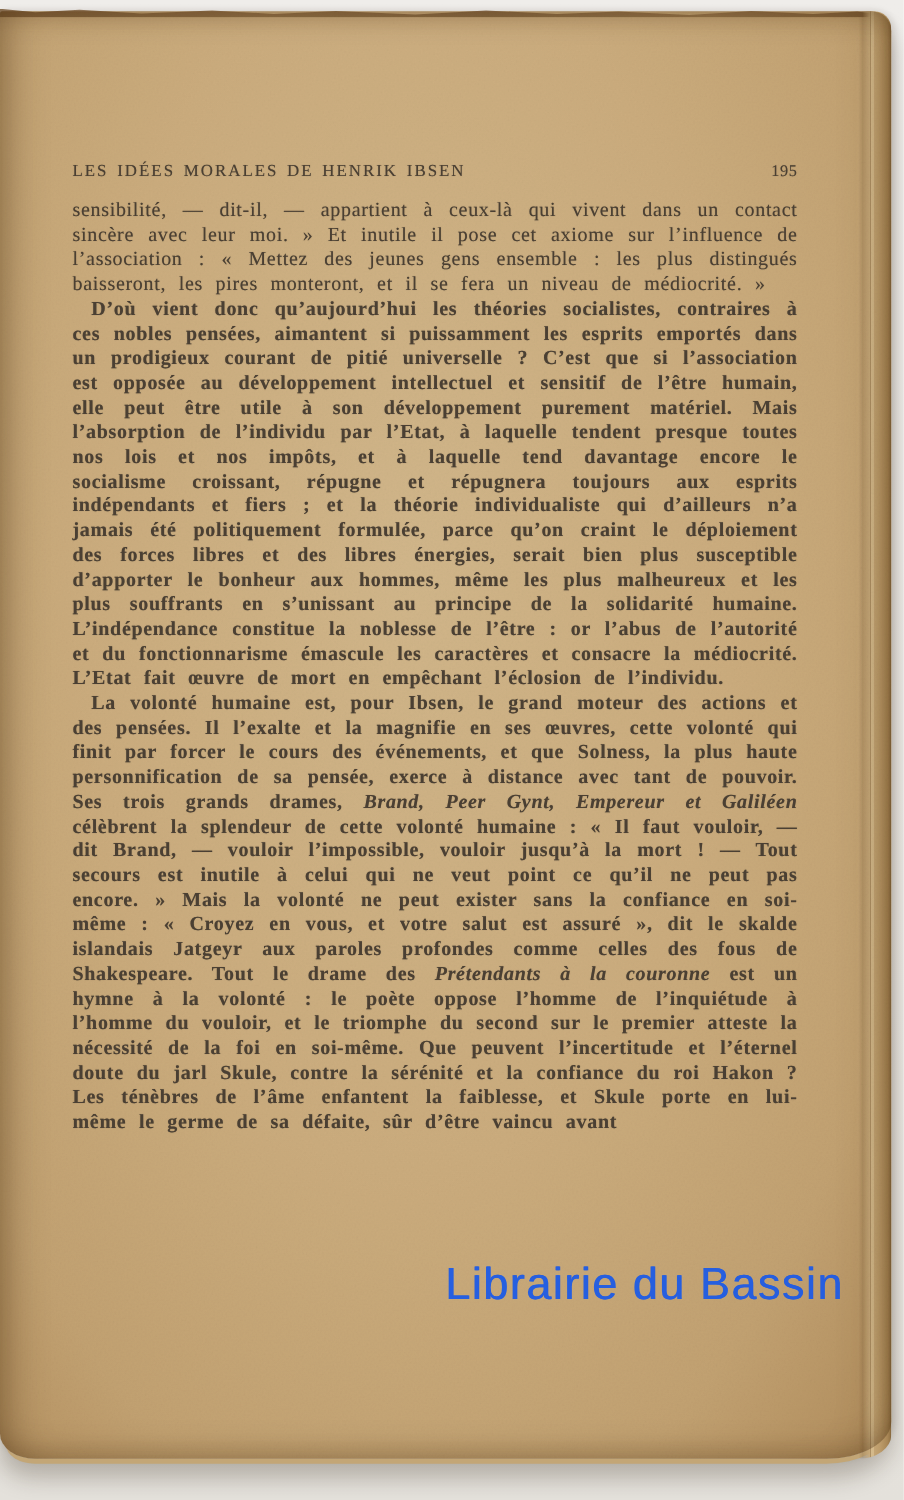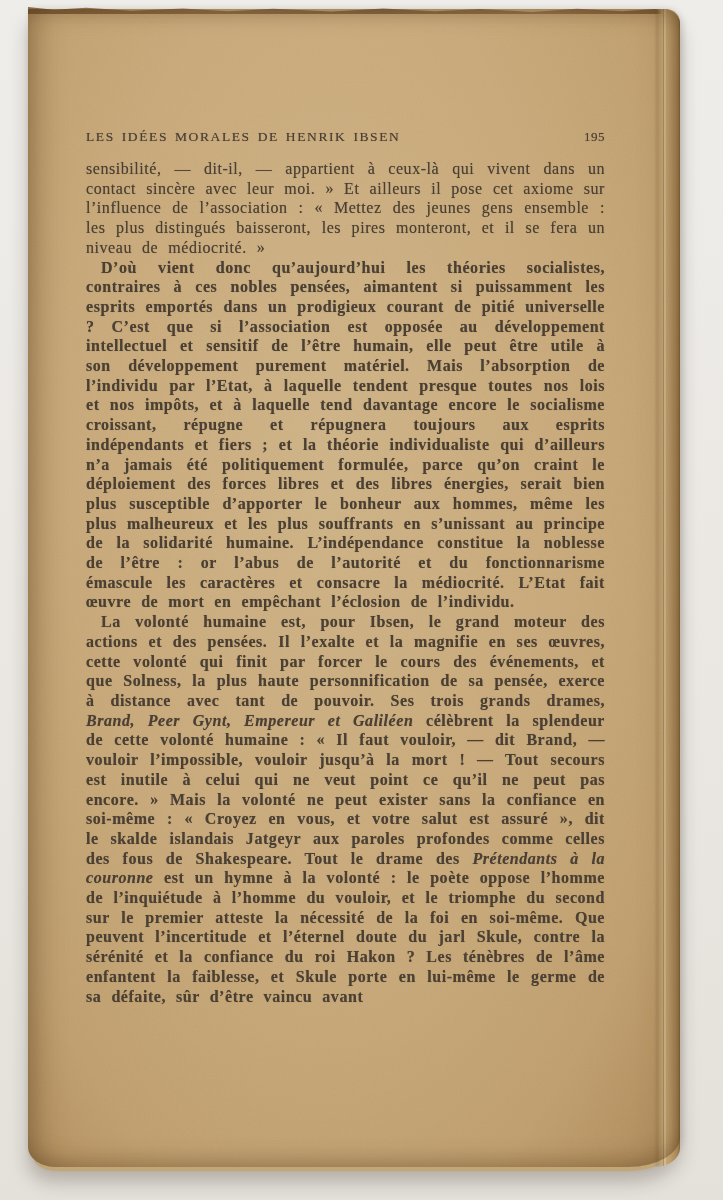--- a/index.html
+++ b/index.html
@@ -4,25 +4,24 @@
 <style>
   html,body{margin:0;padding:0;}
   body{
     width:723px;height:1200px;position:relative;overflow:hidden;
     background:linear-gradient(180deg,#efedea 0%,#eae7e2 60%,#e4e1db 100%);
     font-family:"Liberation Serif", serif;
   }
   .photo{position:absolute;inset:0;}
   
   .page{
-    position:absolute;left:0;top:9px;width:652px;height:1158px;
+    position:absolute;left:0;top:9px;width:713px;height:1158px;
     background:radial-gradient(ellipse at 46% 38%, #d1b68a 0%, #cbac7d 48%, #c2a171 78%, #b08c5b 100%);
     border-radius:2px 16px 52px 28px / 2px 16px 30px 20px;
     box-shadow:0 9px 0 -5px #c3a676, 0 15px 18px rgba(40,28,12,.25), 2px 0 6px rgba(40,28,12,.15);
-    margin-left:28px;
   }
   
   .top-edge{
     position:absolute;left:0;top:-2px;right:6px;height:7px;
     background:linear-gradient(90deg,#6e4c28,#82603a 30%,#775733 55%,#8a6840 80%,#6e4c28);
     clip-path:polygon(0 0,4% 40%,9% 10%,16% 55%,24% 20%,31% 60%,38% 25%,47% 65%,55% 20%,63% 60%,70% 30%,78% 70%,85% 25%,92% 60%,97% 30%,100% 70%,100% 100%,0 100%);
     opacity:.8;
   }
   
   .fore-edge{
@@ -76,26 +75,27 @@
   <div class="page">
     <div class="top-edge"></div>
     <div class="fore-edge"></div>
 
     <div class="content">
       <div class="runhead">
         <span class="title">LES IDÉES MORALES DE HENRIK IBSEN</span>
         <span class="num">195</span>
       </div>
       <div class="body-text">
-          <p><span>sensibilité, — dit-il, — appartient à ceux-là qui vivent dans un contact sincère avec leur moi. » Et ailleurs il pose cet axiome sur l’influence de l’association : « Mettez des jeunes gens ensemble : les plus distingués baisseront, les pires monteront, et il se fera un niveau de médiocrité. »</span></p>
+          <p><span>sensibilité, — dit-il, — appartient à ceux-là qui vivent dans un contact sincère avec leur moi. » Et inutile il pose cet axiome sur l’influence de l’association : « Mettez des jeunes gens ensemble : les plus distingués baisseront, les pires monteront, et il se fera un niveau de médiocrité. »</span></p>
           <p class="indent"><span>D’où vient donc qu’aujourd’hui les théories socialistes, contraires à ces nobles pensées, aimantent si puissamment les esprits emportés dans un prodigieux courant de pitié universelle ? C’est que si l’association est opposée au développement intellectuel et sensitif de l’être humain, elle peut être utile à son développement purement matériel. Mais l’absorption de l’individu par l’Etat, à laquelle tendent presque toutes nos lois et nos impôts, et à laquelle tend davantage encore le socialisme croissant, répugne et répugnera toujours aux esprits indépendants et fiers ; et la théorie individualiste qui d’ailleurs n’a jamais été politiquement formulée, parce qu’on craint le déploiement des forces libres et des libres énergies, serait bien plus susceptible d’apporter le bonheur aux hommes, même les plus malheureux et les plus souffrants en s’unissant au principe de la solidarité humaine. L’indépendance constitue la noblesse de l’être : or l’abus de l’autorité et du fonctionnarisme émascule les caractères et consacre la médiocrité. L’Etat fait œuvre de mort en empêchant l’éclosion de l’individu.</span></p>
           <p class="indent"><span>La volonté humaine est, pour Ibsen, le grand moteur des actions et des pensées. Il l’exalte et la magnifie en ses œuvres, cette volonté qui finit par forcer le cours des événements, et que Solness, la plus haute personnification de sa pensée, exerce à distance avec tant de pouvoir. Ses trois grands drames, </span><i>Brand, Peer Gynt, Empereur et Galiléen</i><span> célèbrent la splendeur de cette volonté humaine : « Il faut vouloir, — dit Brand, — vouloir l’impossible, vouloir jusqu’à la mort ! — Tout secours est inutile à celui qui ne veut point ce qu’il ne peut pas encore. » Mais la volonté ne peut exister sans la confiance en soi-même : « Croyez en vous, et votre salut est assuré », dit le skalde islandais Jatgeyr aux paroles profondes comme celles des fous de Shakespeare. Tout le drame des </span><i>Prétendants à la couronne</i><span> est un hymne à la volonté : le poète oppose l’homme de l’inquiétude à l’homme du vouloir, et le triomphe du second sur le premier atteste la nécessité de la foi en soi-même. Que peuvent l’incertitude et l’éternel doute du jarl Skule, contre la sérénité et la confiance du roi Hakon ? Les ténèbres de l’âme enfantent la faiblesse, et Skule porte en lui-même le germe de sa défaite, sûr d’être vaincu avant</span></p>
         </div>
     </div>
 
+    <div class="watermark" style="color: rgb(27, 90, 232);">Librairie du Bassin</div>
 
     <svg class="noise" preserveAspectRatio="none">
       <filter id="grain">
         <feTurbulence type="fractalNoise" baseFrequency="0.62" numOctaves="2" stitchTiles="stitch"></feTurbulence>
         <feColorMatrix type="saturate" values="0"></feColorMatrix>
         <feComponentTransfer>
             <feFuncA type="linear" slope="0.16" intercept="0"></feFuncA>
           </feComponentTransfer>
       </filter>
       <rect width="100%" height="100%" filter="url(#grain)"></rect>

